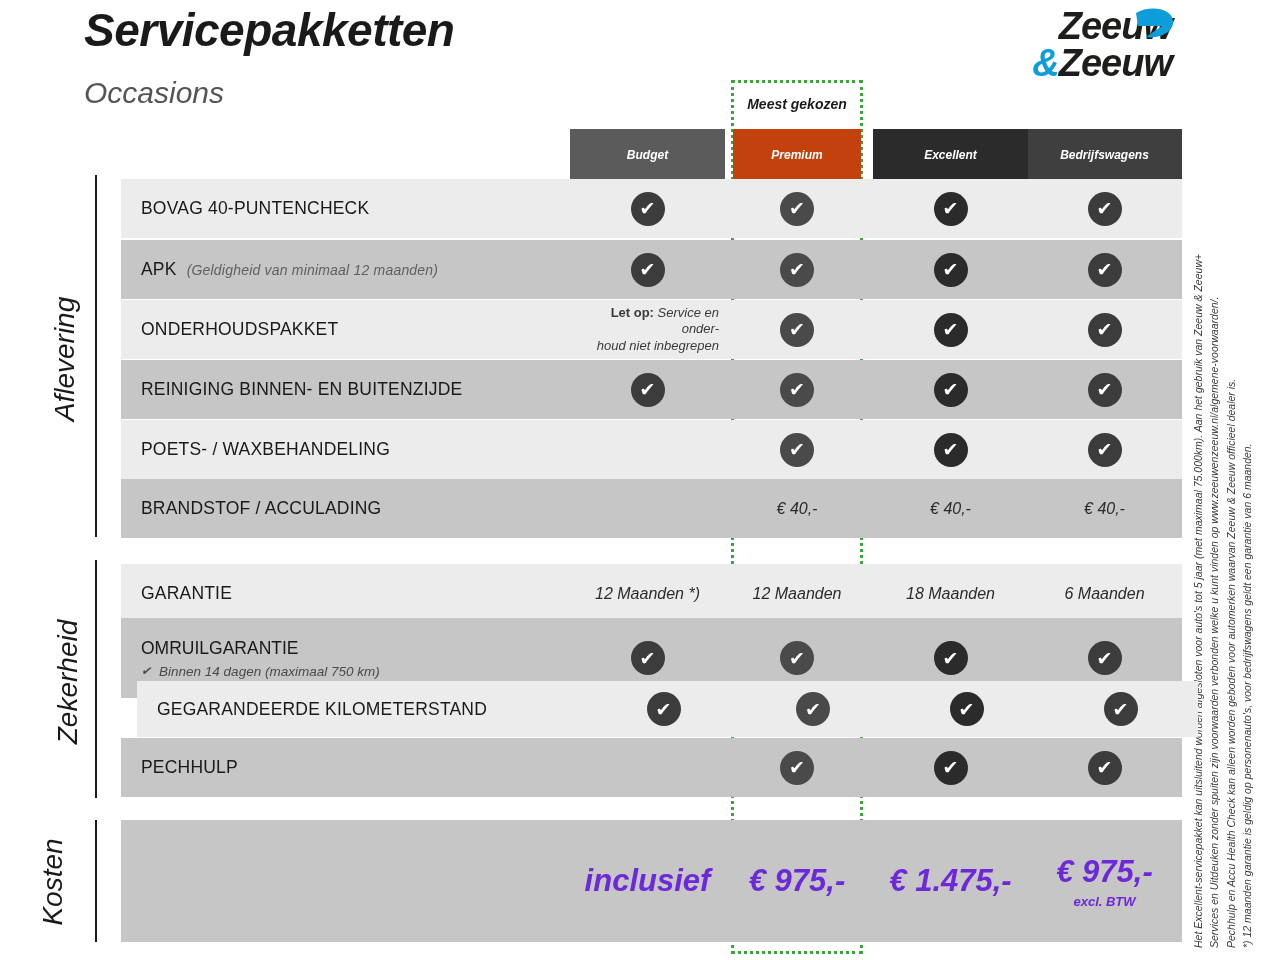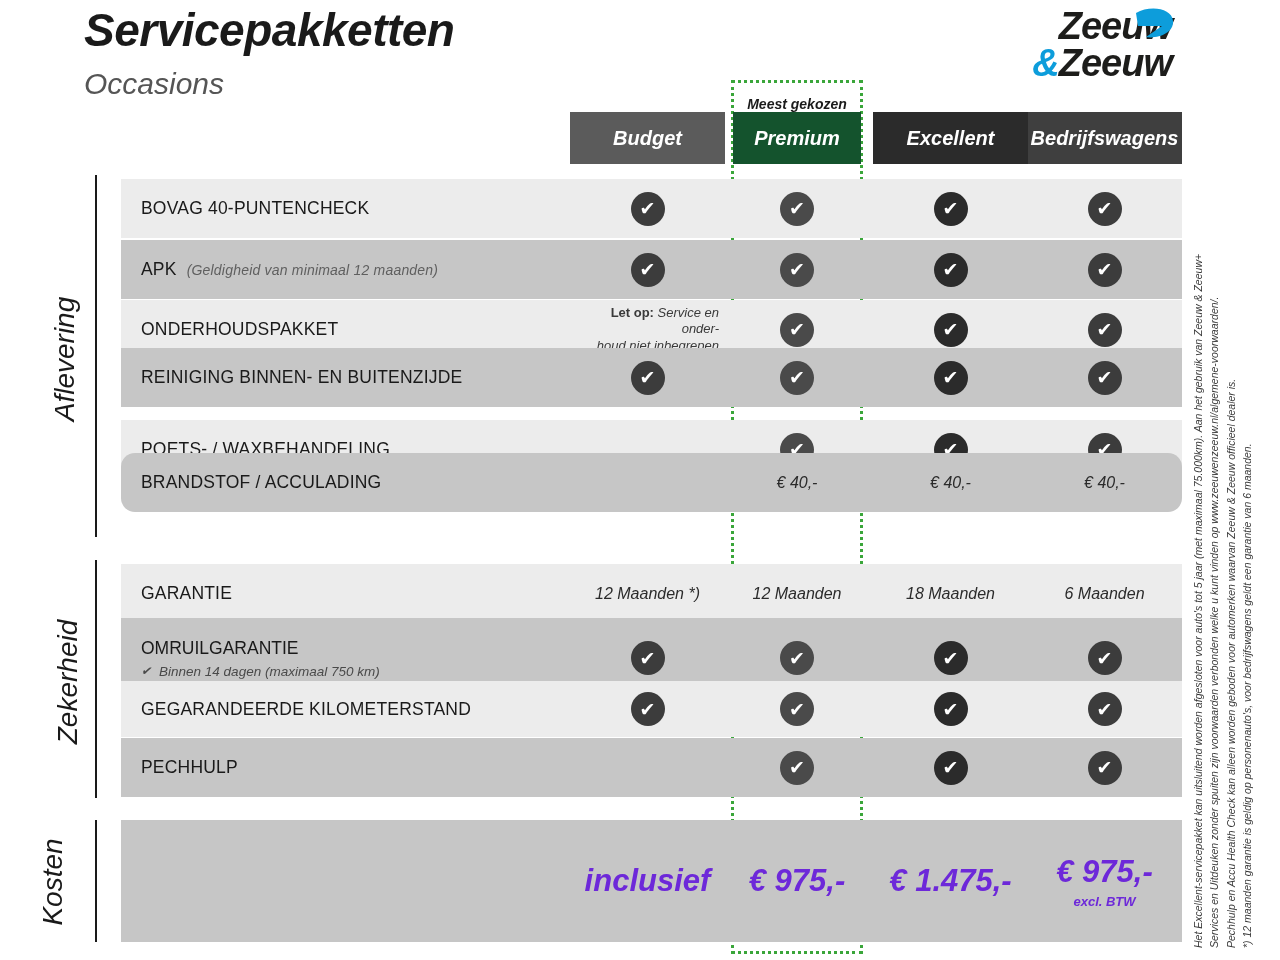--- a/index.html
+++ b/index.html
@@ -30,21 +30,21 @@
     font-style: italic;
     letter-spacing: -0.5px;
     line-height: 1.05;
     color: #1a1a1a;
   }
   .title-sub {
     font-size: 30px;
     font-style: italic;
     font-weight: normal;
     color: #555;
-    margin-top: 13px;
+    margin-top: 22px;
     line-height: 1.1;
   }
 
   
   .logo {
     position: absolute;
     right: 108px;
     top: 8px;
     width: 200px;
     height: 82px;
@@ -90,32 +90,32 @@
     text-align: left;
     width: 830px;
   }
   .legal-inner p { margin: 0; }
 
   
   
 
   .col-head {
     position: absolute;
-    top: 112px;
+    top: 129px;
     height: 52px;
     color: #ffffff;
-    font-size: 20px;
+    font-size: 12px;
     font-style: italic;
     font-weight: bold;
     display: flex;
     align-items: center;
     justify-content: center;
   }
   .col-budget      { left: 570px; width: 155px; background: #5b5b5b; }
-  .col-premium     { left: 733px; width: 128px; background: #14532d; }
+  .col-premium     { left: 733px; width: 128px; background: #c2410c; }
   .col-excellent   { left: 873px; width: 155px; background: #2b2b2b; }
   .col-bedrijf     { left: 1027px; width: 155px; background: #3f3f3f; }
 
   .most-chosen {
     position: absolute;
     left: 733px;
     top: 84px;
     width: 128px;
     height: 40px;
     display: flex;
@@ -375,21 +375,21 @@
         <span class="check mid">✔</span>
       </div>
     <div class="cell c-excellent">
         <span class="check dark">✔</span>
       </div>
     <div class="cell c-bedrijf">
         <span class="check">✔</span>
       </div>
   </div>
 
-  <div class="row dark" style="top:348px;">
+  <div class="row dark" style="top:360px;">
     <div class="row-label">REINIGING BINNEN- EN BUITENZIJDE</div>
     <div class="cell c-budget">
         <span class="check">✔</span>
       </div>
     <div class="cell c-premium">
         <span class="check mid">✔</span>
       </div>
     <div class="cell c-excellent">
         <span class="check dark">✔</span>
       </div>
@@ -405,21 +405,21 @@
         <span class="check mid">✔</span>
       </div>
     <div class="cell c-excellent">
         <span class="check dark">✔</span>
       </div>
     <div class="cell c-bedrijf">
         <span class="check">✔</span>
       </div>
   </div>
 
-  <div class="row dark" style="top:453px;border-radius:14px;">
+  <div class="row dark" style="top:479px;">
     <div class="row-label">BRANDSTOF / ACCULADING</div>
     <div class="cell c-budget"></div>
     <div class="cell c-premium">
         <span class="cell-text">€ 40,-</span>
       </div>
     <div class="cell c-excellent">
         <span class="cell-text">€ 40,-</span>
       </div>
     <div class="cell c-bedrijf">
         <span class="cell-text">€ 40,-</span>
@@ -457,21 +457,21 @@
         <span class="check mid">✔</span>
       </div>
     <div class="cell c-excellent">
         <span class="check dark">✔</span>
       </div>
     <div class="cell c-bedrijf">
         <span class="check">✔</span>
       </div>
   </div>
 
-  <div class="row light" style="top:681px; height:56px;">
+  <div class="row light" style="top:681px; height:56px;margin-left:16px;">
     <div class="row-label">GEGARANDEERDE KILOMETERSTAND</div>
     <div class="cell c-budget">
         <span class="check">✔</span>
       </div>
     <div class="cell c-premium">
         <span class="check mid">✔</span>
       </div>
     <div class="cell c-excellent">
         <span class="check dark">✔</span>
       </div>

